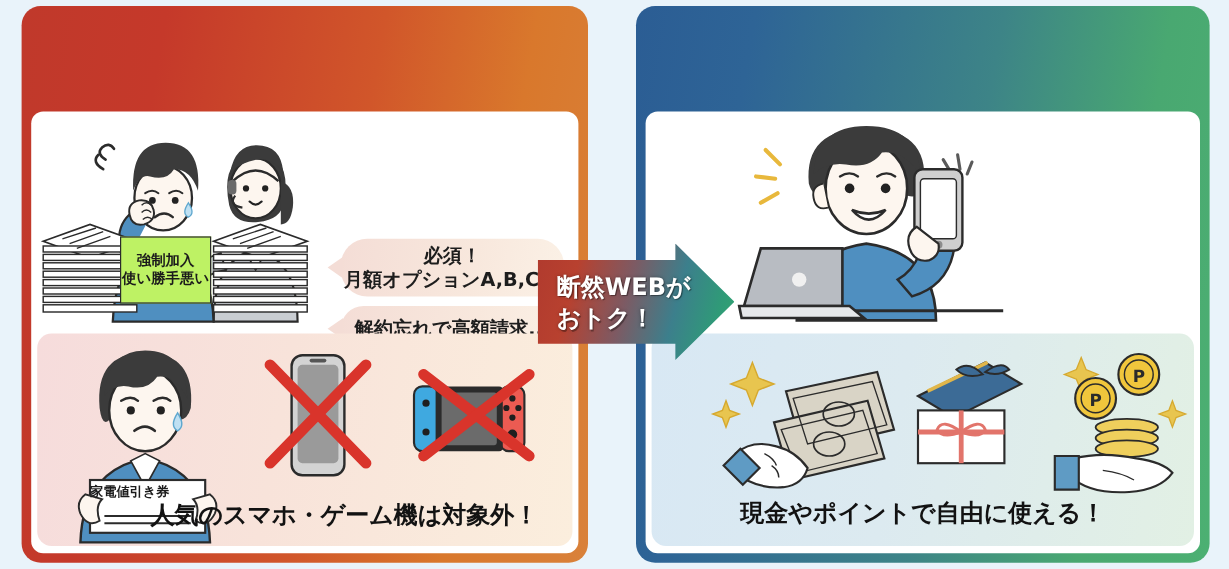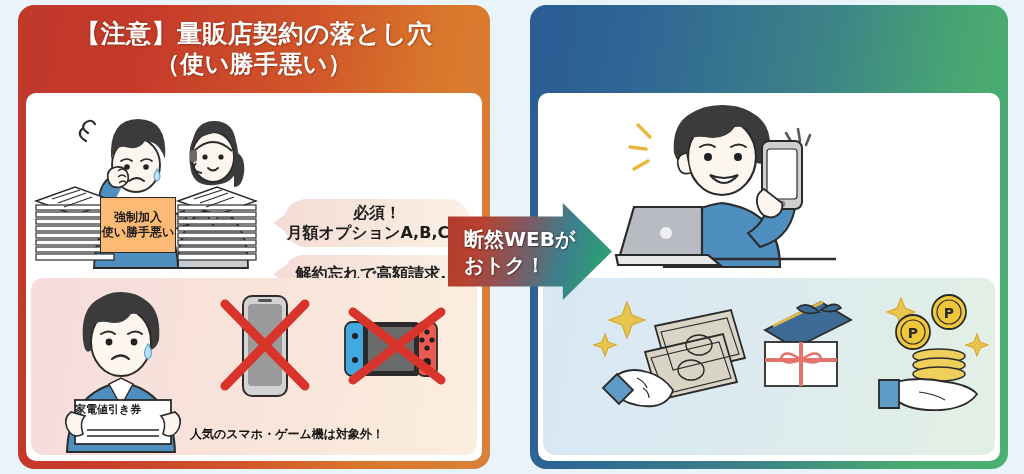--- a/index.html
+++ b/index.html
@@ -82,43 +82,39 @@
     color: #fff; font-weight: 700; font-size: 20px; line-height: 1.3;
     text-shadow: 0 0 3px rgba(0,0,0,.35), 1px 1px 0 rgba(0,0,0,.3);
     z-index: 30;
   }
 
   
   .cap {
     position: absolute; left: 0; right: 0; bottom: 8px; text-align: center;
     font-weight: 700; color: #121212;
   }
-  .cap-l { font-size: 12px; padding-left: 66px; bottom: 12px; text-align: center; }
+  .cap-l { font-size: 20px; padding-left: 66px; bottom: 12px; text-align: center; }
   .cap-r { font-size: 20px; bottom: 14px; }
 
   
   .ill { position: absolute; }
   .sign-label {
     position: absolute; display: flex; flex-direction: column;
     align-items: center; justify-content: center;
     font-weight: 700; color: #1b1b1b; text-align: center; line-height: 1.25;
   }
   svg { display: block; overflow: visible; }
 </style>
 </head>
 <body>
 
 <div id="root">
 
   <div class="panel panel-left">
 
-    <div class="panel-title">
-      <div>【注意】量販店契約の落とし穴</div>
-      <div class="t2">（使い勝手悪い）</div>
-    </div>
 
     <div class="panel-inner">
 
       <div class="lt-top">
         <svg width="250" height="175" viewBox="0 0 250 175">
 
           <g stroke="#2b2b2b" stroke-width="2.2" fill="none" stroke-linecap="round">
             <path d="M62 40 q-8 -5 -3 -10 q6 -5 10 1"></path>
             <path d="M60 48 q-10 -6 -4 -12"></path>
           </g>
@@ -195,21 +191,21 @@
                 <rect x="4" y="55" width="78" height="5"></rect>
               <rect x="4" y="62" width="78" height="5"></rect>
                 <rect x="4" y="69" width="78" height="6"></rect>
             </g>
             <g stroke="#2b2b2b" stroke-width="1.1" fill="none">
               <path d="M20 14 L48 5 M26 18 L54 8 M32 22 L60 12"></path>
             </g>
           </g>
         </svg>
 
-        <div class="sign-label" style="left:74px; top:104px; width:76px; height:56px; background:#fdba74; border:1.6px solid #2b2b2b; font-size:12px;">
+        <div class="sign-label" style="left:74px; top:104px; width:76px; height:56px; background:#bef264; border:1.6px solid #2b2b2b; font-size:12px;">
           <span>強制加入</span>
           <span>使い勝手悪い</span>
         </div>
       </div>
 
       <div class="bubble b-left bl1">
         <span>必須！</span>
         <span>月額オプションA,B,C...</span>
       </div>
       <div class="bubble b-left bl2">
@@ -381,17 +377,18 @@
           <g fill="#efcf5c" stroke="#2b2b2b" stroke-width="1.5">
             <ellipse cx="66" cy="66" rx="26" ry="7"></ellipse>
             <ellipse cx="66" cy="75" rx="26" ry="7"></ellipse>
             <ellipse cx="66" cy="84" rx="26" ry="7"></ellipse>
           </g>
           <path d="M22 92 q24 -6 52 0 q22 3 30 12 q-10 14 -36 16 q-34 2 -50 -14z" fill="#fff" stroke="#2b2b2b" stroke-width="1.8"></path>
           <path d="M6 90 h20 v28 h-20z" fill="#5f9bc4" stroke="#2b2b2b" stroke-width="1.8"></path>
           <path d="M46 102 q16 2 26 8" stroke="#2b2b2b" stroke-width="1.2" fill="none"></path>
         </svg>
 
+        <div class="cap cap-r">現金やポイントで自由に使える！</div>
       </div>
     </div>
   </div>
 
 </div>
 
 </body></html>

